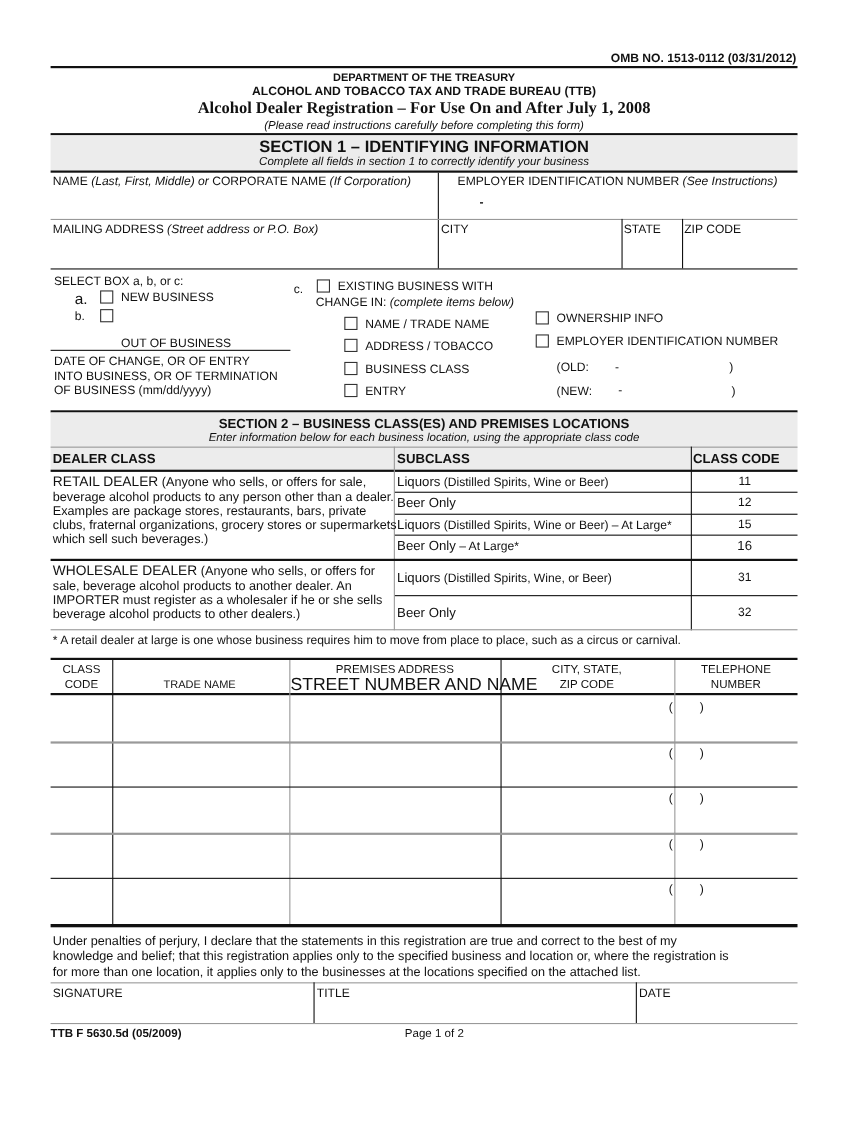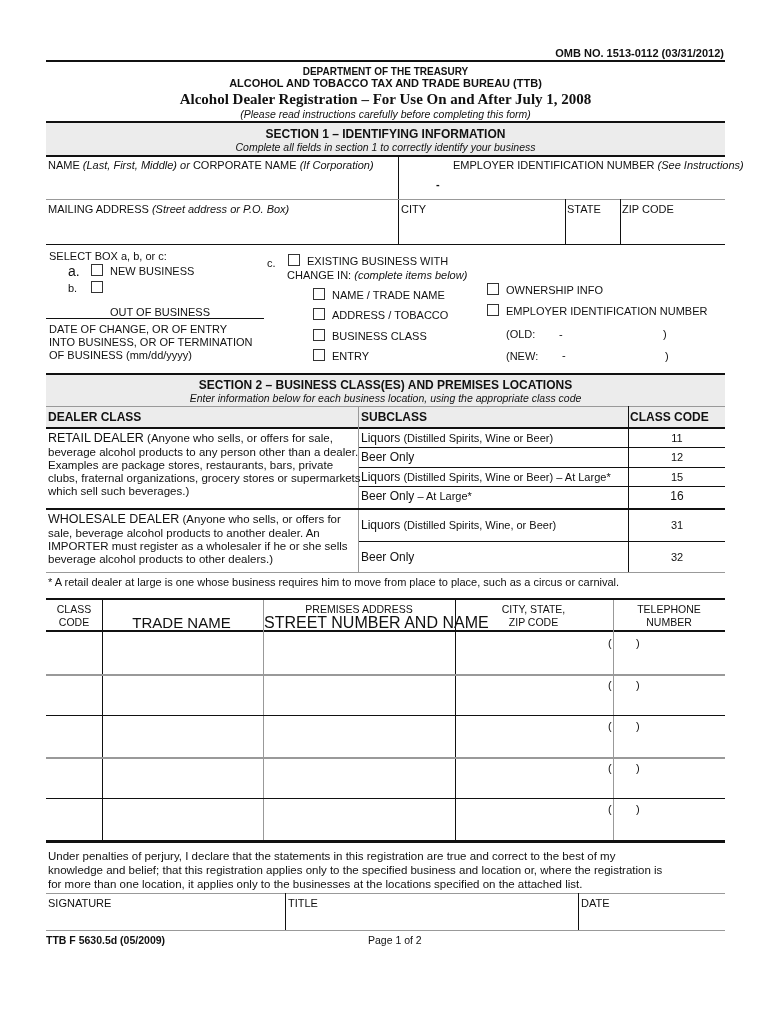--- a/index.html
+++ b/index.html
@@ -20,33 +20,33 @@
 
 <div class="t" style="right:46px; top:47px; font-weight:bold; font-size:11px;">OMB NO. 1513-0112 (03/31/2012)</div>
 <div class="hl" style="left:46px; width:679px; top:60px; height:2px;"></div>
 <div class="t center" style="left:46px; width:679px; top:65px; font-weight:bold; font-size:10px;">DEPARTMENT OF THE TREASURY</div>
 <div class="t center" style="left:46px; width:679px; top:77px; font-weight:bold; font-size:11px;">ALCOHOL AND TOBACCO TAX AND TRADE BUREAU (TTB)</div>
 <div class="t center" style="left:46px; width:679px; top:90px; font-weight:bold; font-size:15px; line-height:18px;font-family:Liberation Serif, serif;">Alcohol Dealer Registration – For Use On and After July 1, 2008</div>
 <div class="t center it" style="left:46px; width:679px; top:108px; font-size:10.5px;">(Please read instructions carefully before completing this form)</div>
 
 <div class="hl" style="left:46px; width:679px; top:121px; height:2px;"></div>
 <div class="shade" style="left:46px; width:679px; top:123px; height:32px;"></div>
-<div class="t center" style="left:46px; width:679px; top:127px; font-weight:bold; font-size:12px; line-height:14px;">SECTION 1 – IDENTIFYING INFORMATION</div>
+<div class="t center" style="left:46px; width:679px; top:127px; font-weight:bold; font-size:15px; line-height:14px;">SECTION 1 – IDENTIFYING INFORMATION</div>
 <div class="t center it" style="left:46px; width:679px; top:141px; font-size:10.5px;">Complete all fields in section 1 to correctly identify your business</div>
 <div class="hl" style="left:46px; width:679px; top:155px; height:2px;"></div>
 
 <div class="t" style="left:48px; top:159px;">
   <span>NAME</span>
   <span class="it">(Last, First, Middle) or</span>
   <span>CORPORATE NAME</span>
   <span class="it">(If Corporation)</span>
 </div>
 <input class="field" style="left: 47px; top: 173px; width: 350px; height: 24px;">
 <div class="vl" style="left:398px; top:157px; height:87px;"></div>
-<div class="t" style="left:416px; top:159px;padding-left:37px;">
+<div class="t" style="left:379px; top:159px;padding-left:37px;">
   <span>EMPLOYER IDENTIFICATION NUMBER</span>
   <span class="it">(See Instructions)</span>
 </div>
 <div class="t" style="left:436px; top:178px; font-weight:bold;">-</div>
 <input class="field" style="left: 400px; top: 173px; width: 324px; height: 24px;">
 <div class="hl gray-h" style="left:46px; width:679px; top:199px;"></div>
 
 <div class="t" style="left:48px; top:203px;">
   <span>MAILING ADDRESS</span>
   <span class="it">(Street address or P.O. Box)</span>
@@ -155,21 +155,21 @@
 <div class="hl" style="left:359px; width:366px; top:541px;"></div>
 <div class="t" style="left:361px; top:551px;"><span style="font-size:12px;">Beer Only</span><span></span></div>
 <div class="t center" style="left:629px; width:96px; top:551px;">32</div>
 <div class="hl gray-h" style="left:46px; width:679px; top:572px;"></div>
 
 <div class="t" style="left:48px; top:576px;">* A retail dealer at large is one whose business requires him to move from place to place, such as a circus or carnival.</div>
 
 <div class="hl" style="left:46px; width:679px; top:598px; height:2px;"></div>
 <div class="t center" style="left:46px; width:56px; top:603px; font-size:10.5px;">CLASS</div>
 <div class="t center" style="left:46px; width:56px; top:616px; font-size:10.5px;">CODE</div>
-<div class="t center" style="left:103px; width:157px; top:616px; font-size:15px;">TRADE NAME</div>
+<div class="t center" style="left:103px; width:157px; top:616px; font-size:10px;">TRADE NAME</div>
 <div class="t center" style="left:264px; width:190px; top:603px; font-size:10.5px;">PREMISES ADDRESS</div>
 <div class="t center" style="left:264px; width:190px; top:616px; font-size:16px;">STREET NUMBER AND NAME</div>
 <div class="t center" style="left:456px; width:155px; top:603px; font-size:10.5px;">CITY, STATE,</div>
 <div class="t center" style="left:456px; width:155px; top:616px; font-size:10.5px;">ZIP CODE</div>
 <div class="t center" style="left:614px; width:110px; top:603px; font-size:10.5px;">TELEPHONE</div>
 <div class="t center" style="left:614px; width:110px; top:616px; font-size:10.5px;">NUMBER</div>
 <div class="hl" style="left:46px; width:679px; top:630px; height:2px;"></div>
 
 <div class="vl" style="left:102px; top:600px; height:242px;"></div>
 <div class="vl gray-v" style="left:263px; top:600px; height:242px;"></div>

